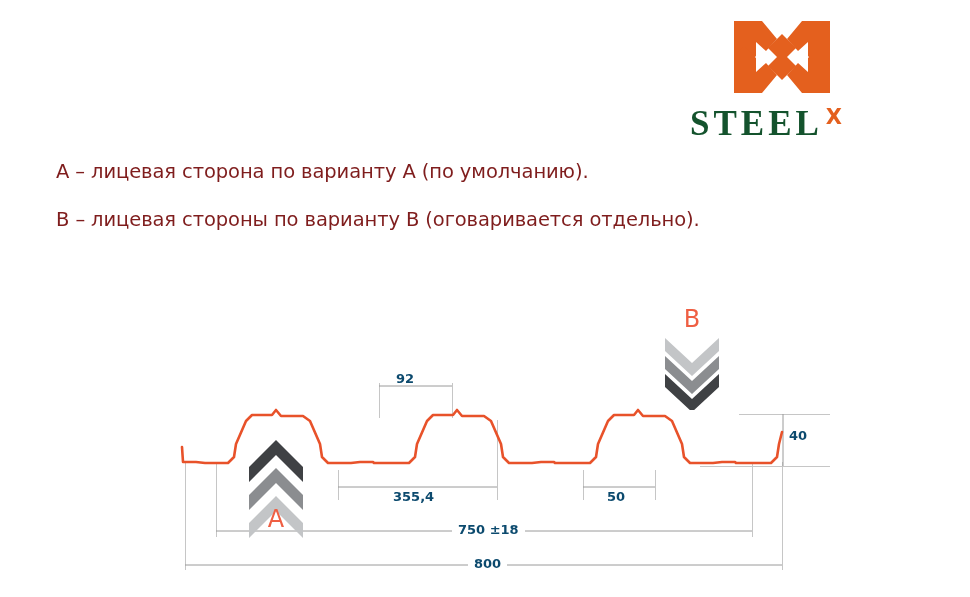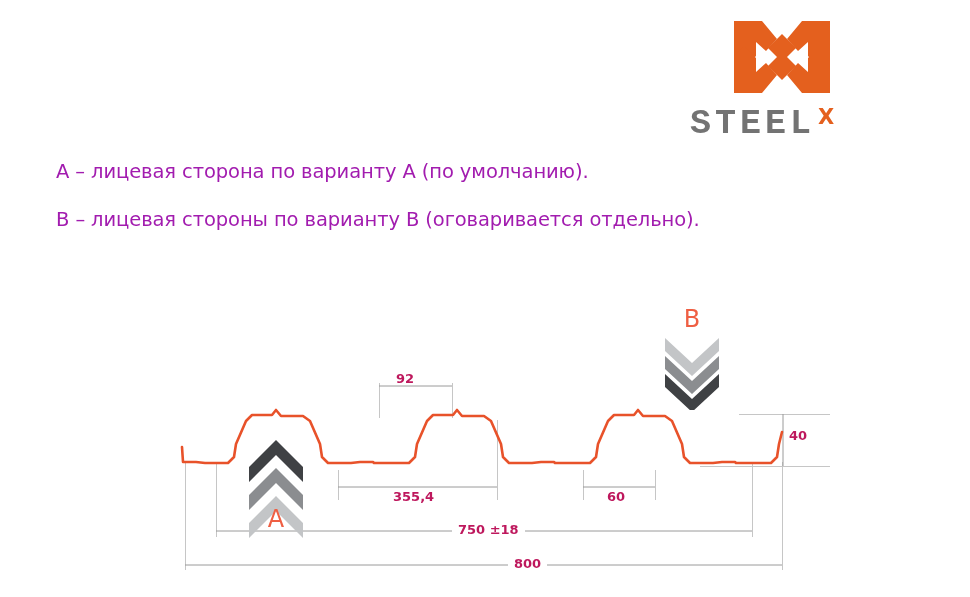--- a/index.html
+++ b/index.html
@@ -34,44 +34,44 @@
     position: absolute;
     left: 0px;
     top: 88px;
     width: 220px;
     height: 40px;
     display: flex;
     align-items: flex-start;
     justify-content: flex-start;
   }
   #logo-steel-text {
-    font-family: Liberation Mono, monospace;
+    font-family: Liberation Serif, serif;
     font-size: 35px;
     font-weight: bold;
     letter-spacing: 4px;
-    color: #737373;
+    color: #14532d;
     line-height: 36px;
   }
   #logo-x-text {
     font-family: "DejaVu Sans", sans-serif;
     font-size: 21px;
     font-weight: bold;
     color: #e4601e;
     line-height: 21px;
     margin-left: 3px;
     margin-top: 1px;
   }
 
   
   .note-line {
     position: absolute;
     left: 56px;
     font-family: "DejaVu Sans", sans-serif;
     font-size: 19.5px;
-    color: #a21caf;
+    color: #7f1d1d;
     white-space: nowrap;
     letter-spacing: -0.1px;
   }
   #note-a { top: 160px; }
   #note-b { top: 208px; }
 
   
   #drawing {
     position: absolute;
     left: 0;
@@ -115,29 +115,29 @@
     font-size: 24px;
     color: #ef5f43;
   }
 
   
   .dim-text {
     position: absolute;
     font-family: "DejaVu Sans", sans-serif;
     font-weight: bold;
     font-size: 13px;
-    color: #be185d;
+    color: #0c4a6e;
     white-space: nowrap;
   }
   #dim-92      { left: 396px; top: 371px; }
   #dim-1875    { left: 393px; top: 489px; }
   #dim-50      { left: 607px; top: 489px; }
   #dim-75      { left: 789px; top: 428px; }
   #dim-750     { left: 452px; top: 522px; background: #ffffff; padding: 0 6px; }
-  #dim-800     { left: 468px; top: 556px; background: #ffffff; padding: 0 6px; margin-left: 40px; }
+  #dim-800     { left: 468px; top: 556px; background: #ffffff; padding: 0 6px; }
 </style>
 </head>
 <body>
 
 <div id="logo-block">
   <div id="logo-mark">
     <svg viewBox="0 0 100 78" width="100" height="78" aria-hidden="true">
       <g fill="#e4601e">
         <path d="M2,3 L30,3 L45,21 L34,33 L24,24 L24,38 L12,50 L2,40 Z"></path>
         <path d="M98,3 L70,3 L55,21 L66,33 L76,24 L76,38 L88,50 L98,40 Z"></path>
@@ -277,16 +277,16 @@
   <svg viewBox="0 0 62 72" width="62" height="72" aria-hidden="true">
     <polygon points="4,0 31,25 58,0 58,13 31,38 4,13" fill="#c3c5c7"></polygon>
     <polygon points="4,18 31,43 58,18 58,31 31,56 4,31" fill="#8b8d90"></polygon>
     <polygon points="4,36 31,61 58,36 58,49 31,74 4,49" fill="#3f4144"></polygon>
   </svg>
 </div>
 <div id="marker-b-label">B</div>
 
 <div id="dim-92" class="dim-text">92</div>
 <div id="dim-1875" class="dim-text">355,4</div>
-<div id="dim-50" class="dim-text">60</div>
+<div id="dim-50" class="dim-text">50</div>
 <div id="dim-75" class="dim-text">40</div>
 <div id="dim-750" class="dim-text">750 ±18</div>
 <div id="dim-800" class="dim-text">800</div>
 
 </body></html>

